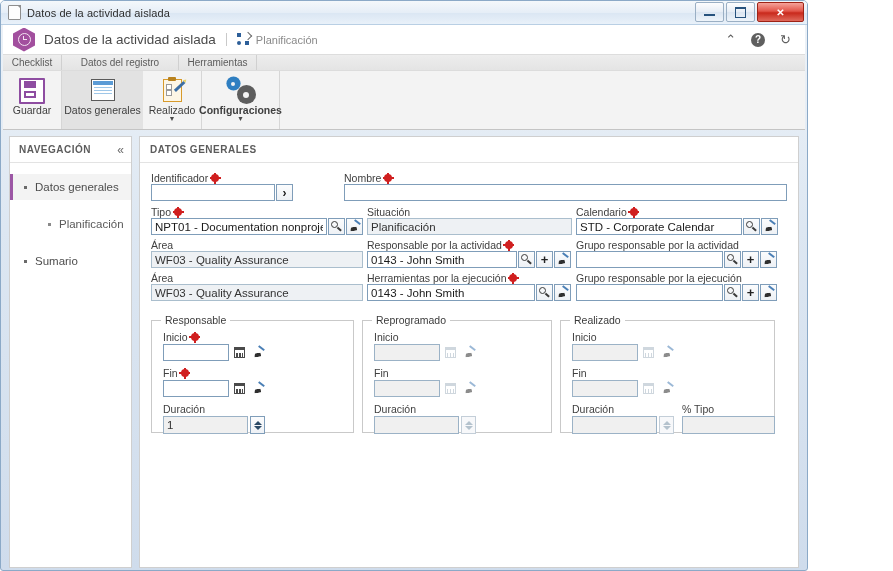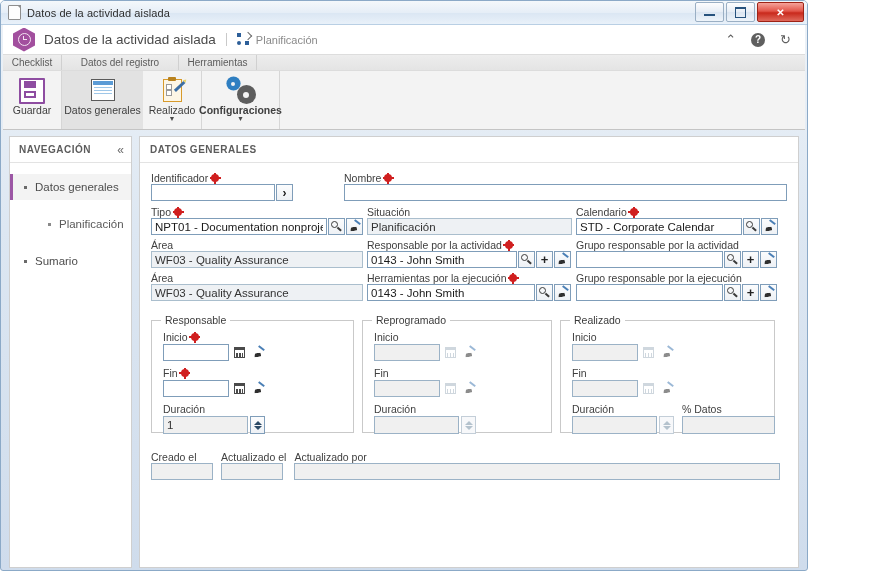--- a/index.html
+++ b/index.html
@@ -705,45 +705,25 @@
                 <div class="inrow">
                   <input class="fi ro" readonly="" style="width: 85px; height: 18px;" value="">
                   <div class="spin dis">
                       <div class="up"></div>
                       <div class="dn"></div>
                     </div>
                 </div>
               </div>
               <div class="fg" style="margin-left:8px;">
                 <div class="mini-lbl">
-                  <span>% Datos</span>
+                  <span>% Tipo</span>
                 </div>
                 <input class="fi ro" readonly="" style="width: 93px; height: 18px;" value="">
               </div>
             </div>
           </div>
         </div>
 
-        <div class="row" style="position:absolute;left:11px;top:288px;">
-          <div class="fg">
-            <div class="lbl">
-              <span>Creado el</span>
-            </div>
-            <input class="fi ro" readonly="" style="width: 62px;" value="">
-          </div>
-          <div class="fg" style="margin-left:8px;">
-            <div class="lbl">
-              <span>Actualizado el</span>
-            </div>
-            <input class="fi ro" readonly="" style="width: 62px;" value="">
-          </div>
-          <div class="fg" style="margin-left:8px;">
-            <div class="lbl">
-              <span>Actualizado por</span>
-            </div>
-            <input class="fi ro" readonly="" style="width: 486px;" value="">
-          </div>
-        </div>
 
       </div>
     </div>
   </div>
 </div>
 
 </body></html>

